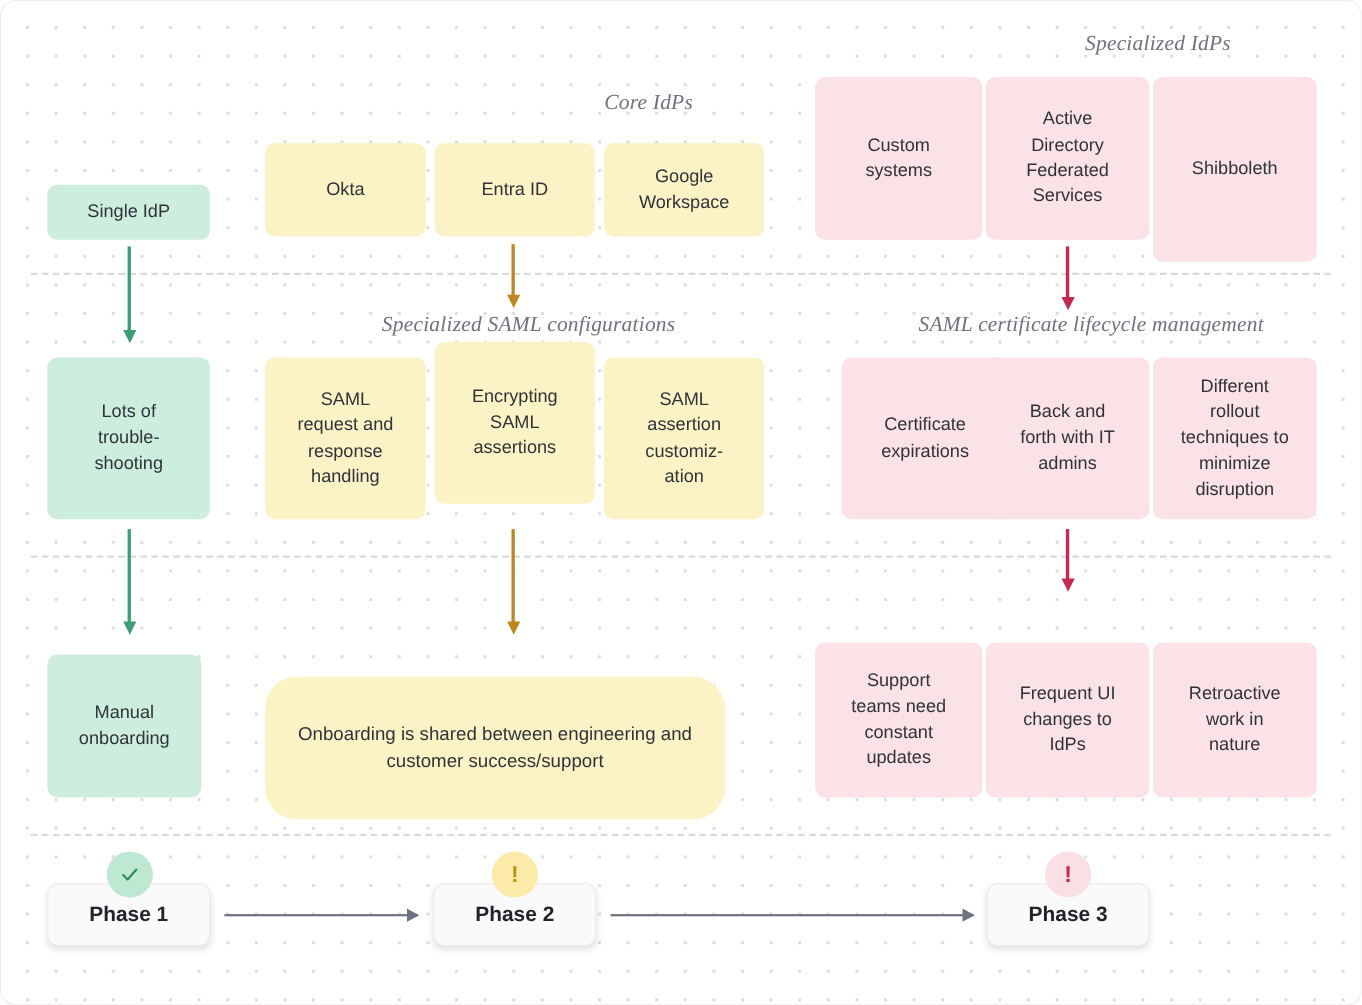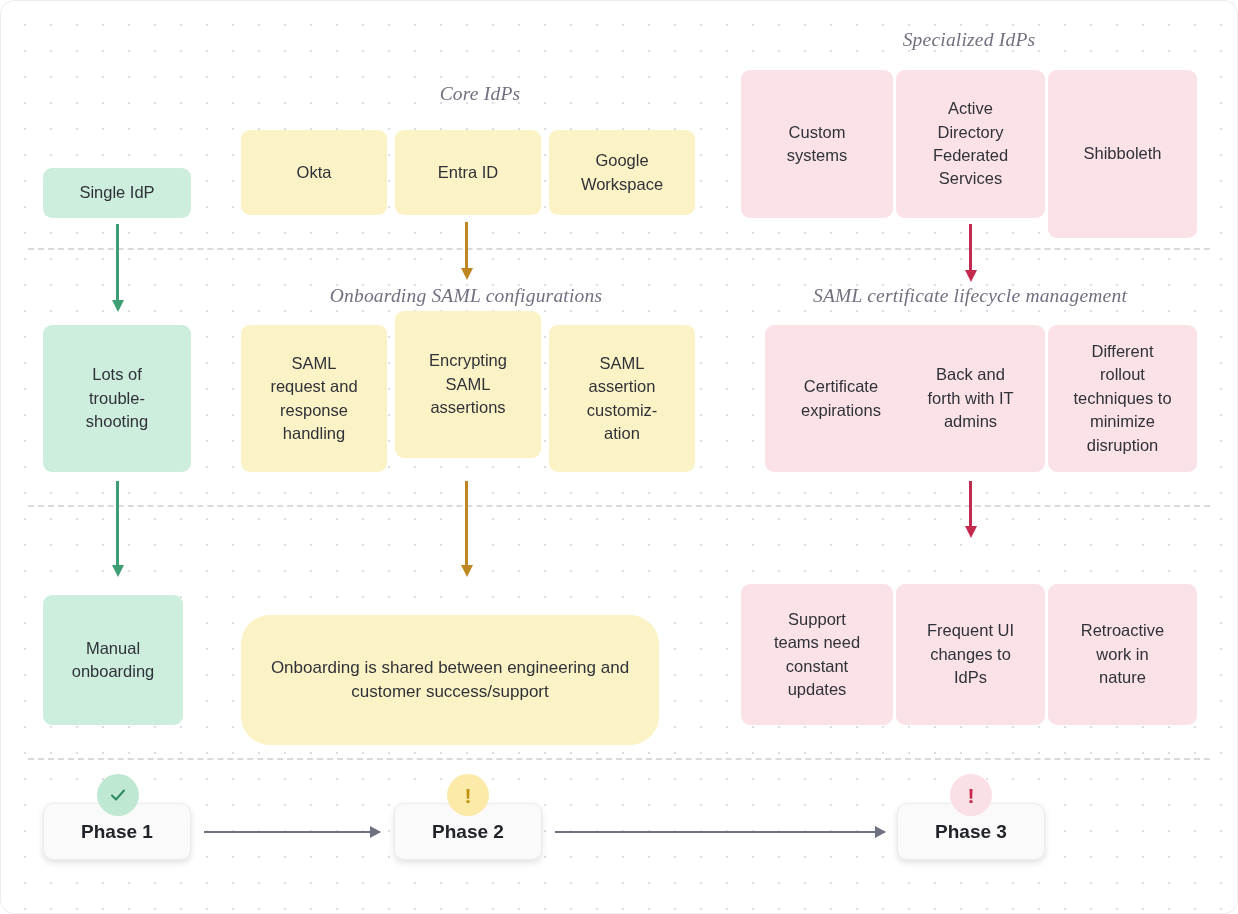--- a/index.html
+++ b/index.html
@@ -37,21 +37,21 @@
 
   
   .caption {
     position: absolute;
     font-family: "Liberation Serif", "DejaVu Serif", serif;
     font-style: italic;
     font-size: 19.5px;
     color: #707080;
     white-space: nowrap;
     letter-spacing: 0.2px;
-    text-align: center;
+    text-align: right;
   }
 
   
   .node {
     position: absolute;
     display: flex;
     align-items: center;
     justify-content: center;
     text-align: center;
     border-radius: 9px;
@@ -170,21 +170,21 @@
   </div>
   <div class="varrow orange" style="left:465px; top:222px; height:58px;">
     <div class="shaft"></div>
       <div class="head"></div>
   </div>
   <div class="varrow red" style="left:969px; top:224px; height:58px;">
     <div class="shaft"></div>
       <div class="head"></div>
   </div>
 
-  <div class="caption" style="left:318px; top:285px; width:296px;">Onboarding SAML configurations</div>
+  <div class="caption" style="left:318px; top:285px; width:296px;">Specialized SAML configurations</div>
   <div class="caption" style="left:791px; top:285px; width:358px;">SAML certificate lifecycle management</div>
 
   <div class="node green" style="left:43px; top:325px; width:148px; height:147px;">Lots of trouble-shooting</div>
 
   <div class="node yellow" style="left:241px; top:325px; width:146px; height:147px;">SAML request and response handling</div>
   <div class="node yellow" style="left:395px; top:311px; width:146px; height:147px;">Encrypting SAML assertions</div>
   <div class="node yellow" style="left:549px; top:325px; width:146px; height:147px;">SAML assertion customiz-ation</div>
 
   <div class="node pink" style="left:741px; top:325px; width:152px; height:147px;margin-left:24px;">Certificate expirations</div>
   <div class="node pink" style="left:896px; top:325px; width:149px; height:147px;">Back and forth with IT admins</div>

